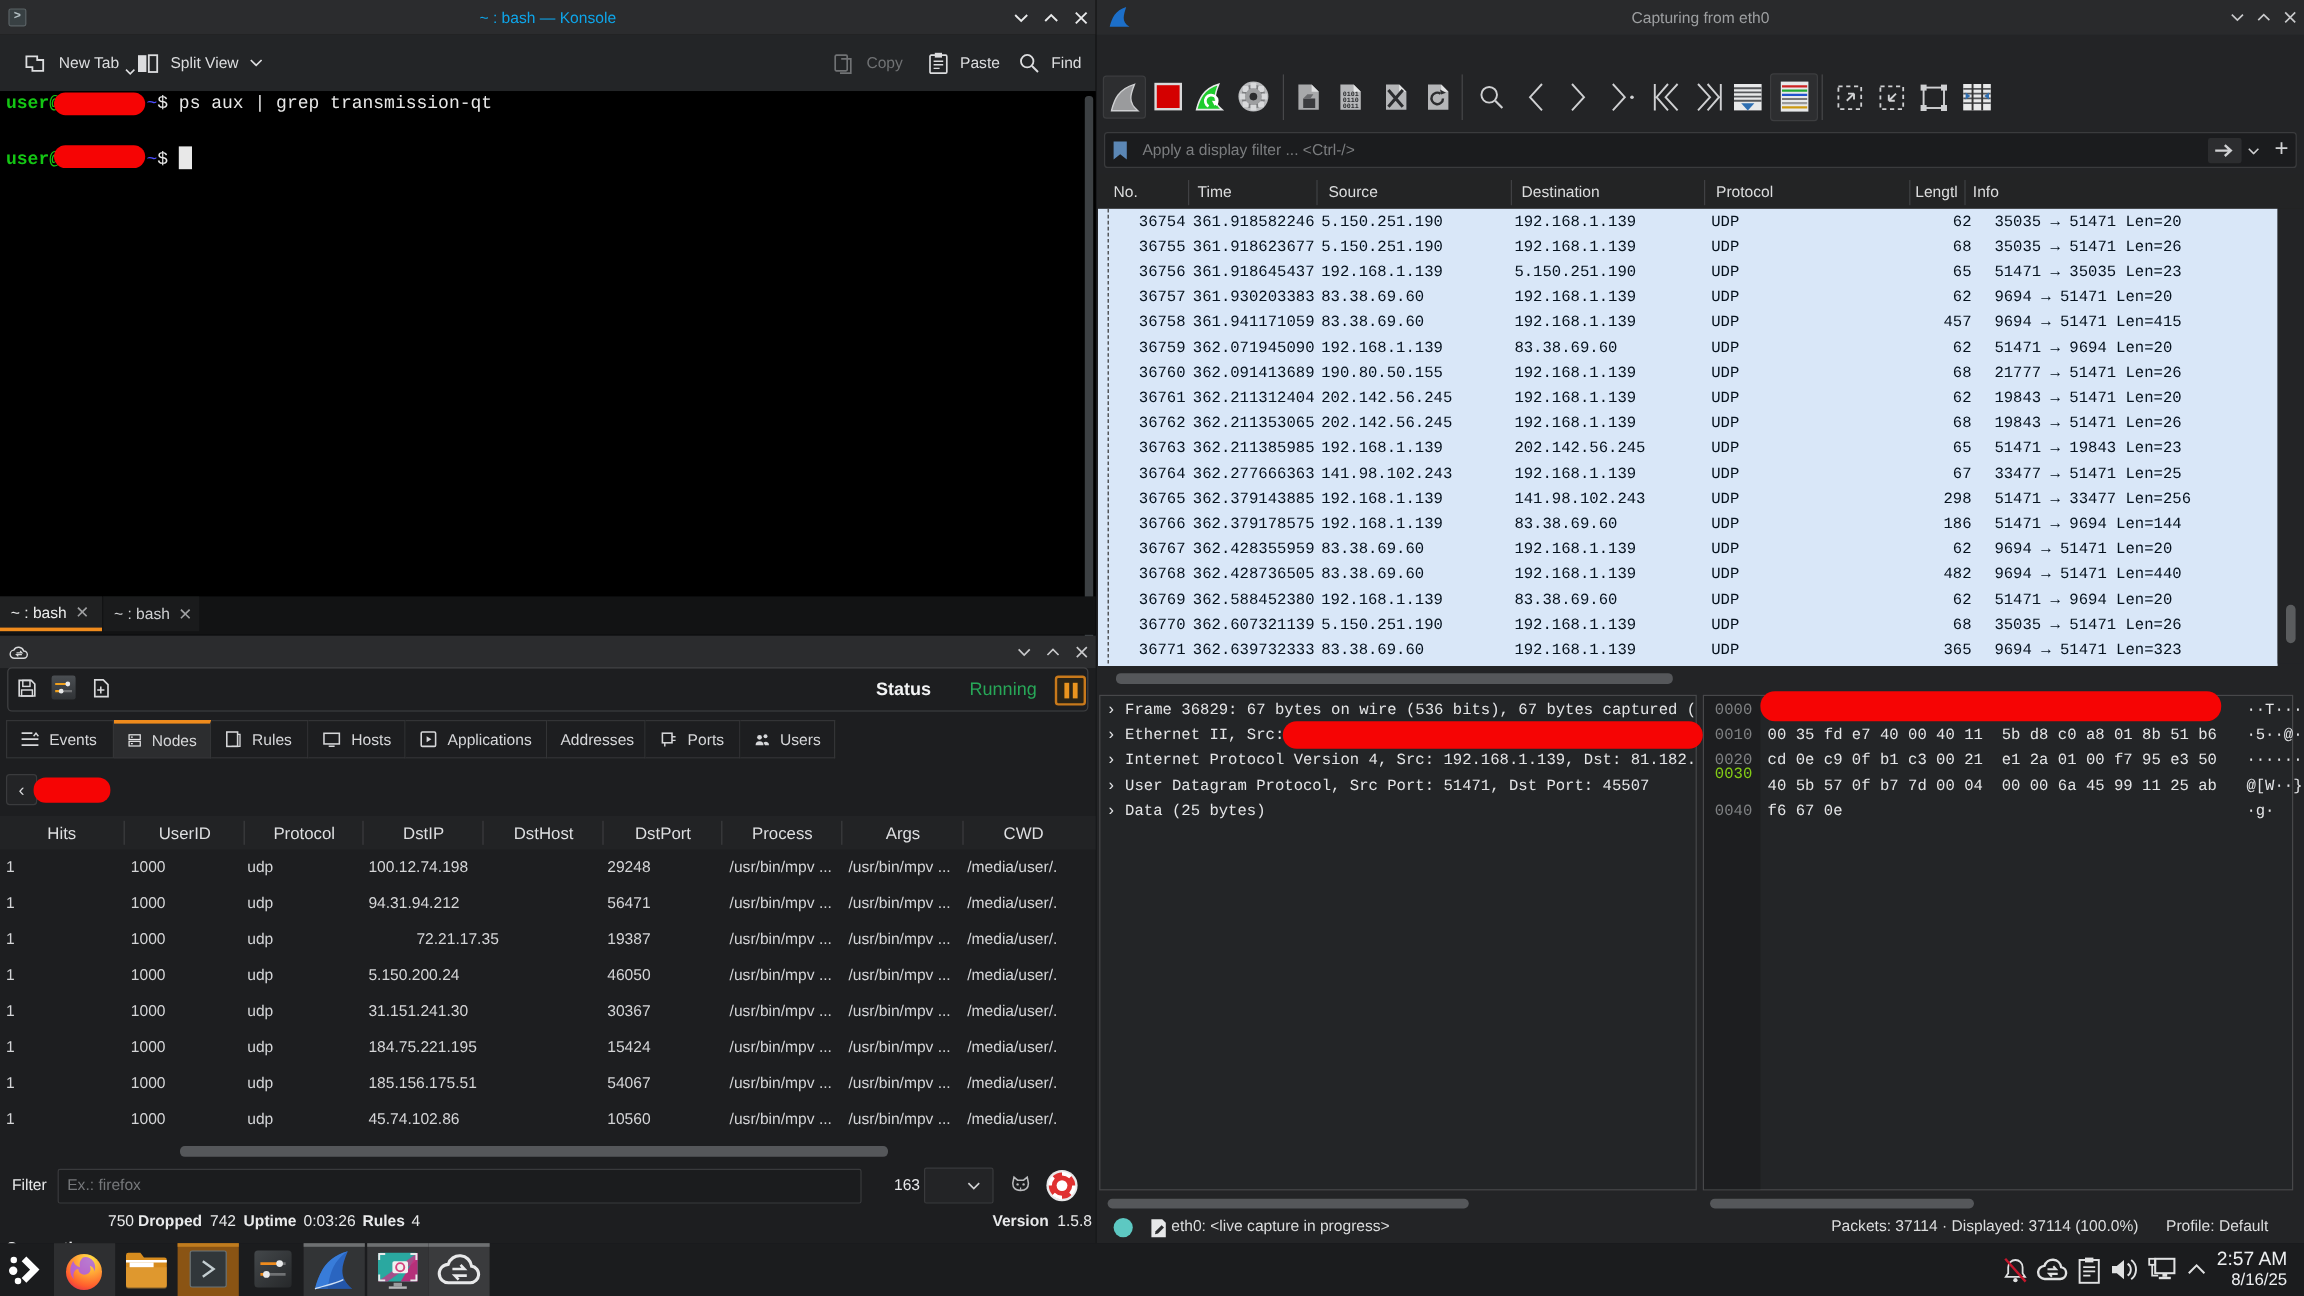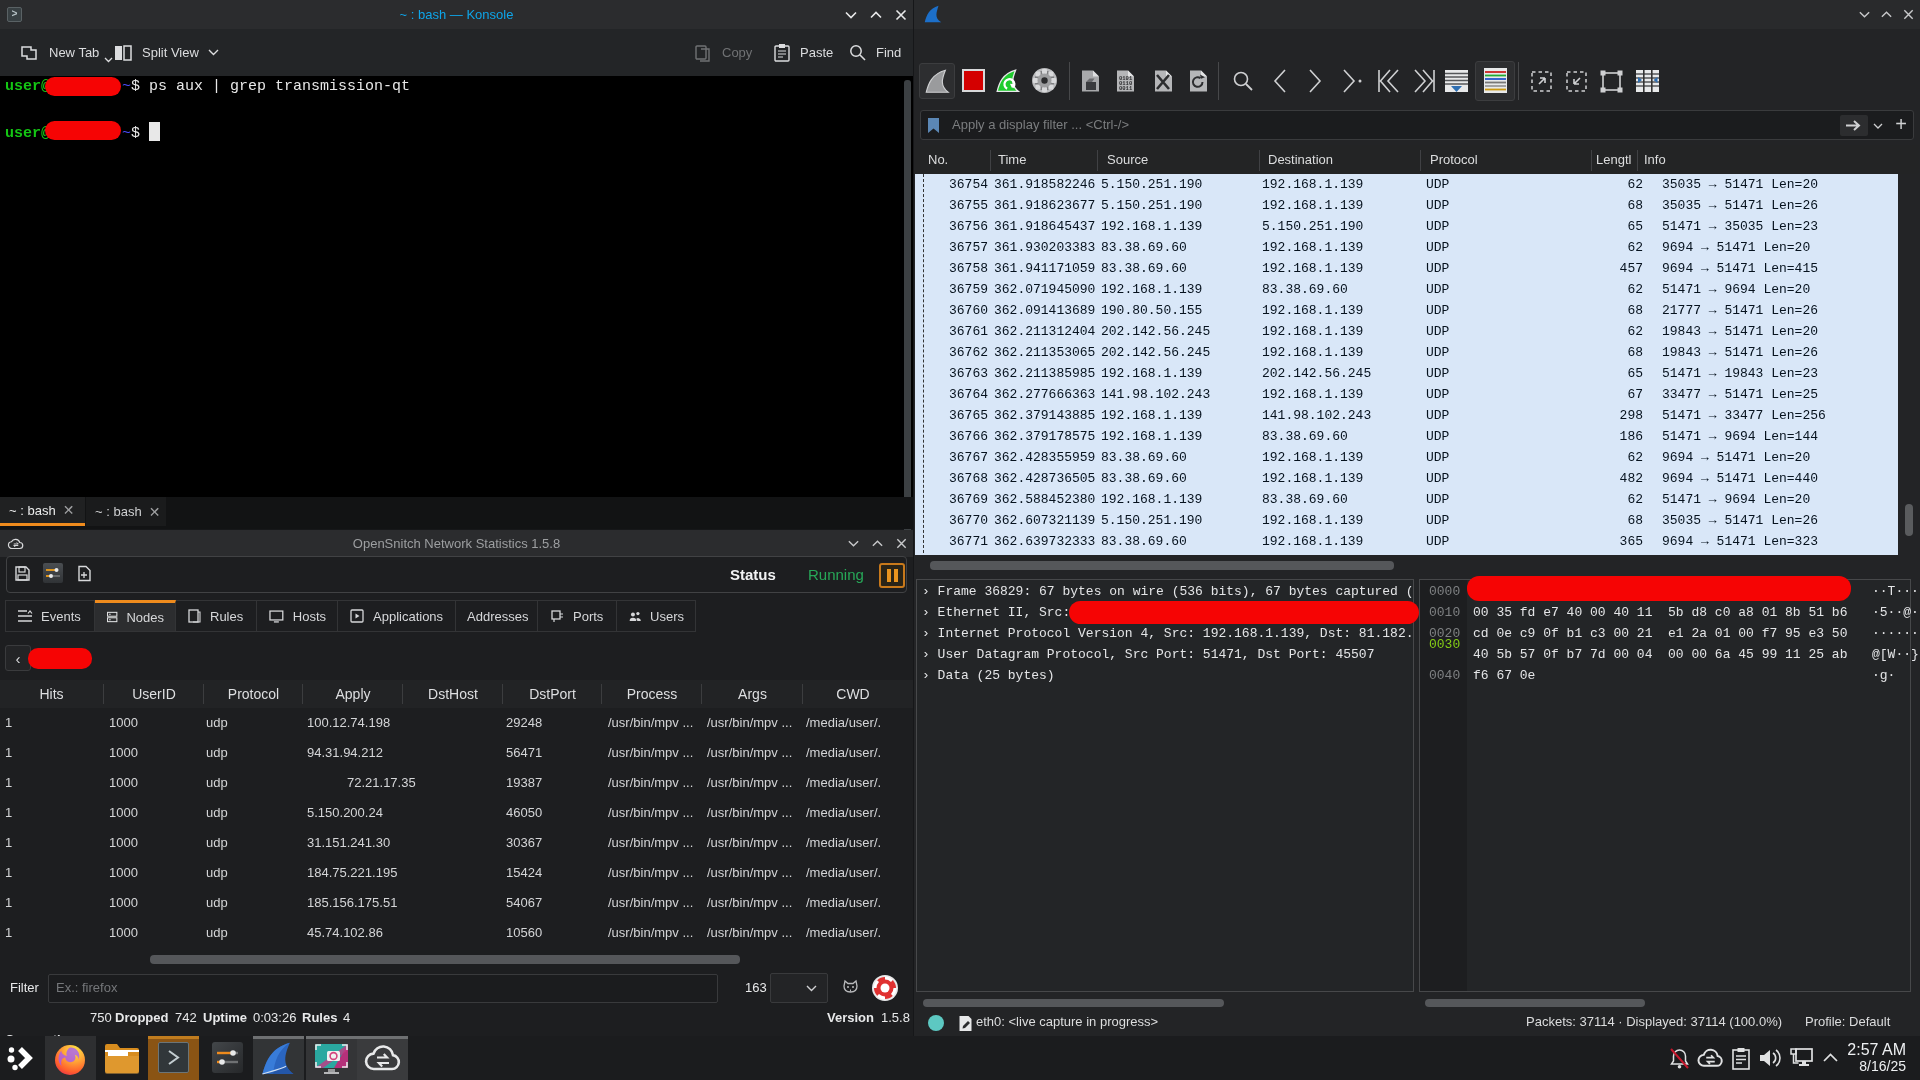--- a/index.html
+++ b/index.html
@@ -133,21 +133,20 @@
     <div style="position:absolute; right:2px; top:4px; width:7px; height:489px; background:#3c4043; border-radius:3px;"></div>
   </div>
   <div id="ktabs">
     <div class="ktab active" style="left:0px; width:85px;">~ : bash <span class="x">✕</span></div>
     <div class="ktab" style="left:86px; width:80px;">~ : bash <span class="x">✕</span></div>
   </div>
 </div>
 
 <div class="win" id="osn">
   <div class="titlebar" style="height:27px; background:#2b2c2e;"></div>
-  <div class="tbtitle" style="height:27px; line-height:27px;">OpenSnitch Network Statistics 1.5.8</div>
   <svg style="position:absolute; left:7px; top:5px;" width="18" height="18" viewBox="0 0 24 24">
       <path d="M7 18 h10 a4 4 0 0 0 0-8 a6 6 0 0 0-11-1 a4 4 0 0 0 1 9 z" fill="none" stroke="#d8d9db" stroke-width="1.6"></path>
       <path d="M9 12 h6 l-2-2 M15 14 h-6 l2 2" stroke="#d8d9db" stroke-width="1.3" fill="none"></path>
     </svg>
   <div class="winbtns" style="height:27px;">
     <svg width="13" height="13" viewBox="0 0 14 14">
         <path d="M2 4.5 L7 9.5 L12 4.5" stroke="#c8c9cb" stroke-width="1.5" fill="none"></path>
       </svg>
     <svg width="13" height="13" viewBox="0 0 14 14">
         <path d="M2 9.5 L7 4.5 L12 9.5" stroke="#c8c9cb" stroke-width="1.5" fill="none"></path>
@@ -216,21 +215,21 @@
         </svg>Users</div>
   </div>
   <div id="osnback">‹</div>
   <div class="redact" style="left:28px; top:118px; width:64px; height:21px;"></div>
 
   <div id="osntable">
     <div id="osnhead">
       <div class="hc" style="left:0; width:103px;">Hits</div>
       <div class="hc" style="left:104px; width:100px;">UserID</div>
       <div class="hc" style="left:204px; width:99px;">Protocol</div>
-      <div class="hc" style="left:303px; width:100px;">Apply</div>
+      <div class="hc" style="left:303px; width:100px;">DstIP</div>
       <div class="hc" style="left:403px; width:100px;">DstHost</div>
       <div class="hc" style="left:503px; width:99px;">DstPort</div>
       <div class="hc" style="left:602px; width:100px;">Process</div>
       <div class="hc" style="left:702px; width:101px;">Args</div>
       <div class="hc" style="left:803px; width:100px;">CWD</div>
       <div class="sep" style="left:103px;"></div>
         <div class="sep" style="left:203px;"></div>
         <div class="sep" style="left:302px;"></div>
         <div class="sep" style="left:402px;"></div>
         <div class="sep" style="left:502px;"></div>
@@ -351,20 +350,21 @@
       <span style="position:absolute; left:253px;">0:03:26</span>
     <b style="position:absolute; left:302px;">Rules</b>
       <span style="position:absolute; left:343px;">4</span>
     <b style="position:absolute; left:827px;">Version</b>
       <span style="position:absolute; left:881px;">1.5.8</span>
   </div>
 </div>
 
 <div class="win" id="ws">
   <div class="titlebar" style="background:#292a2c;"></div>
+  <div class="tbtitle">Capturing from eth0</div>
   <svg style="position:absolute; left:8px; top:3px;" width="22" height="22" viewBox="0 0 24 24">
       <path d="M3 21 C5 13 8 6 18 3 C16 10 13 16 21 21 z" fill="#1c6fc9"></path>
     </svg>
   <div class="winbtns" style="gap:9px;">
     <svg width="13" height="13" viewBox="0 0 14 14">
         <path d="M2 4.5 L7 9.5 L12 4.5" stroke="#c8c9cb" stroke-width="1.5" fill="none"></path>
       </svg>
     <svg width="13" height="13" viewBox="0 0 14 14">
         <path d="M2 9.5 L7 4.5 L12 9.5" stroke="#c8c9cb" stroke-width="1.5" fill="none"></path>
       </svg>

